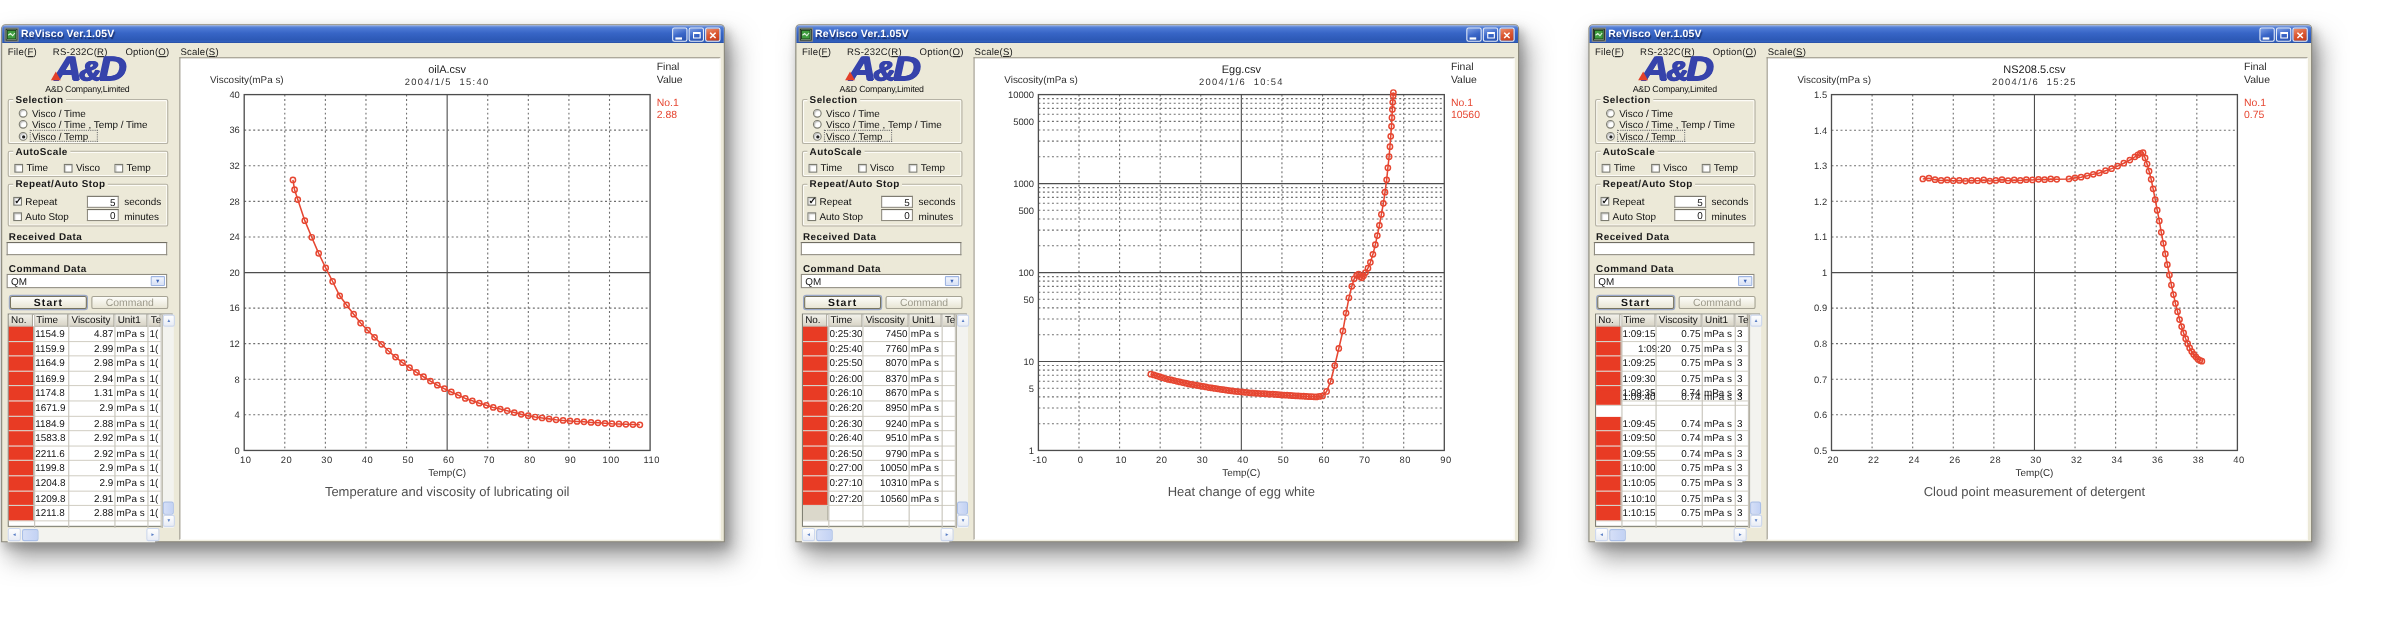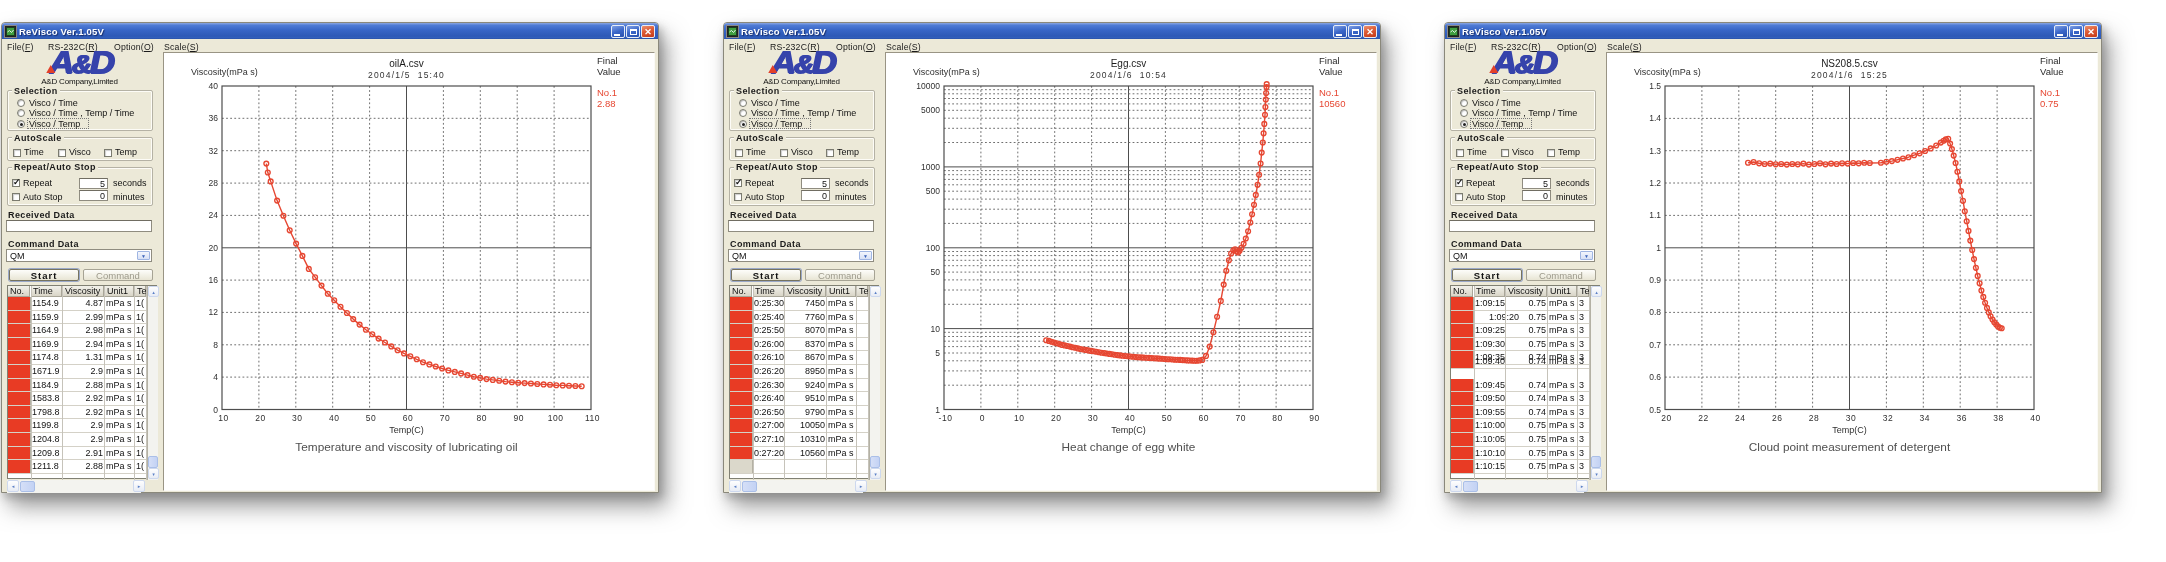--- a/index.html
+++ b/index.html
@@ -169,21 +169,21 @@
         </div>
         <div class="trow" style="top:106.2px">
           <div class="nored"></div>
           <div class="ct" style="left:24px;width:30px">1583.8</div>
           <div class="cv" style="left:55px;width:40px">2.92</div>
           <div class="cu" style="left:98px;width:28px">mPa s</div>
           <div class="cu" style="left:128px;width:10px">1(</div>
         </div>
         <div class="trow" style="top:119.8px">
           <div class="nored"></div>
-          <div class="ct" style="left:24px;width:30px">1798.8</div>
+          <div class="ct" style="left:24px;width:30px">2211.6</div>
           <div class="cv" style="left:55px;width:40px">2.92</div>
           <div class="cu" style="left:98px;width:28px">mPa s</div>
           <div class="cu" style="left:128px;width:10px">1(</div>
         </div>
         <div class="trow" style="top:133.4px">
           <div class="nored"></div>
           <div class="ct" style="left:24px;width:30px">1199.8</div>
           <div class="cv" style="left:55px;width:40px">2.9</div>
           <div class="cu" style="left:98px;width:28px">mPa s</div>
           <div class="cu" style="left:128px;width:10px">1(</div>

